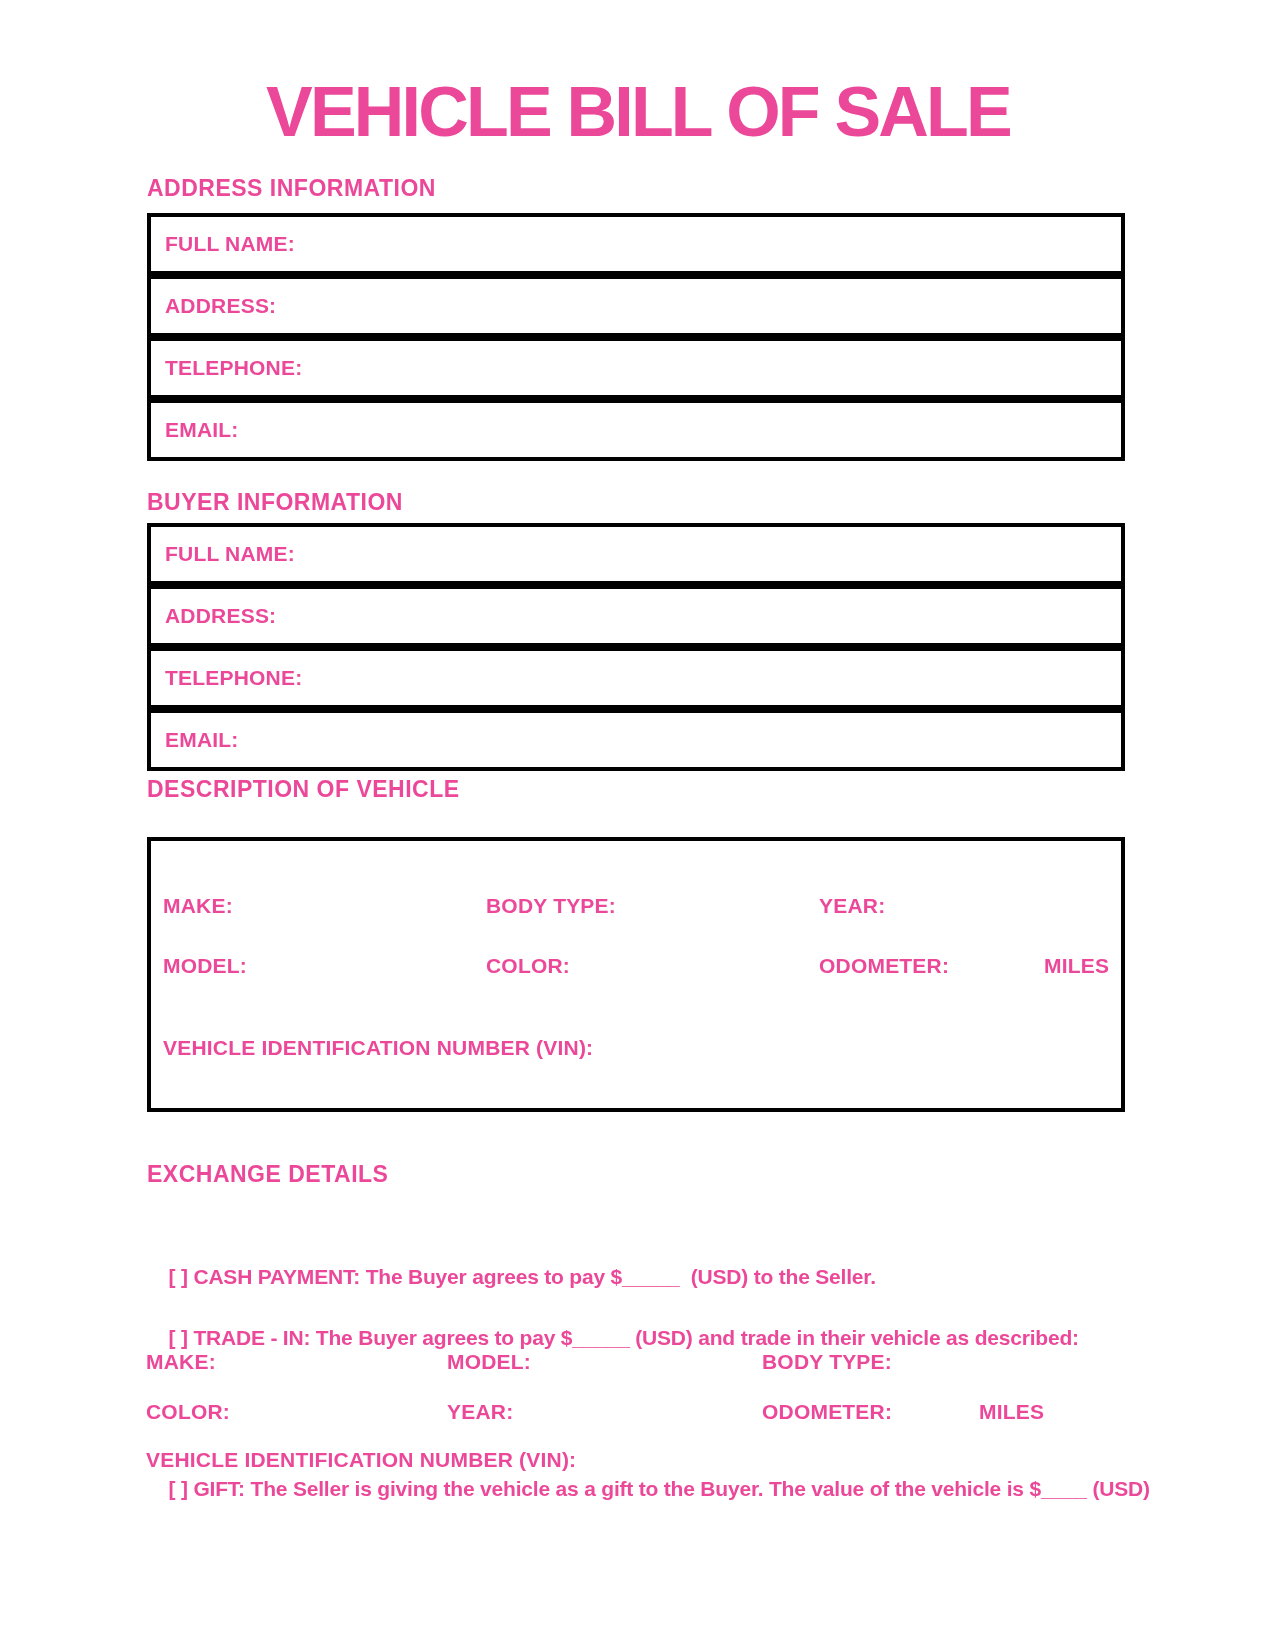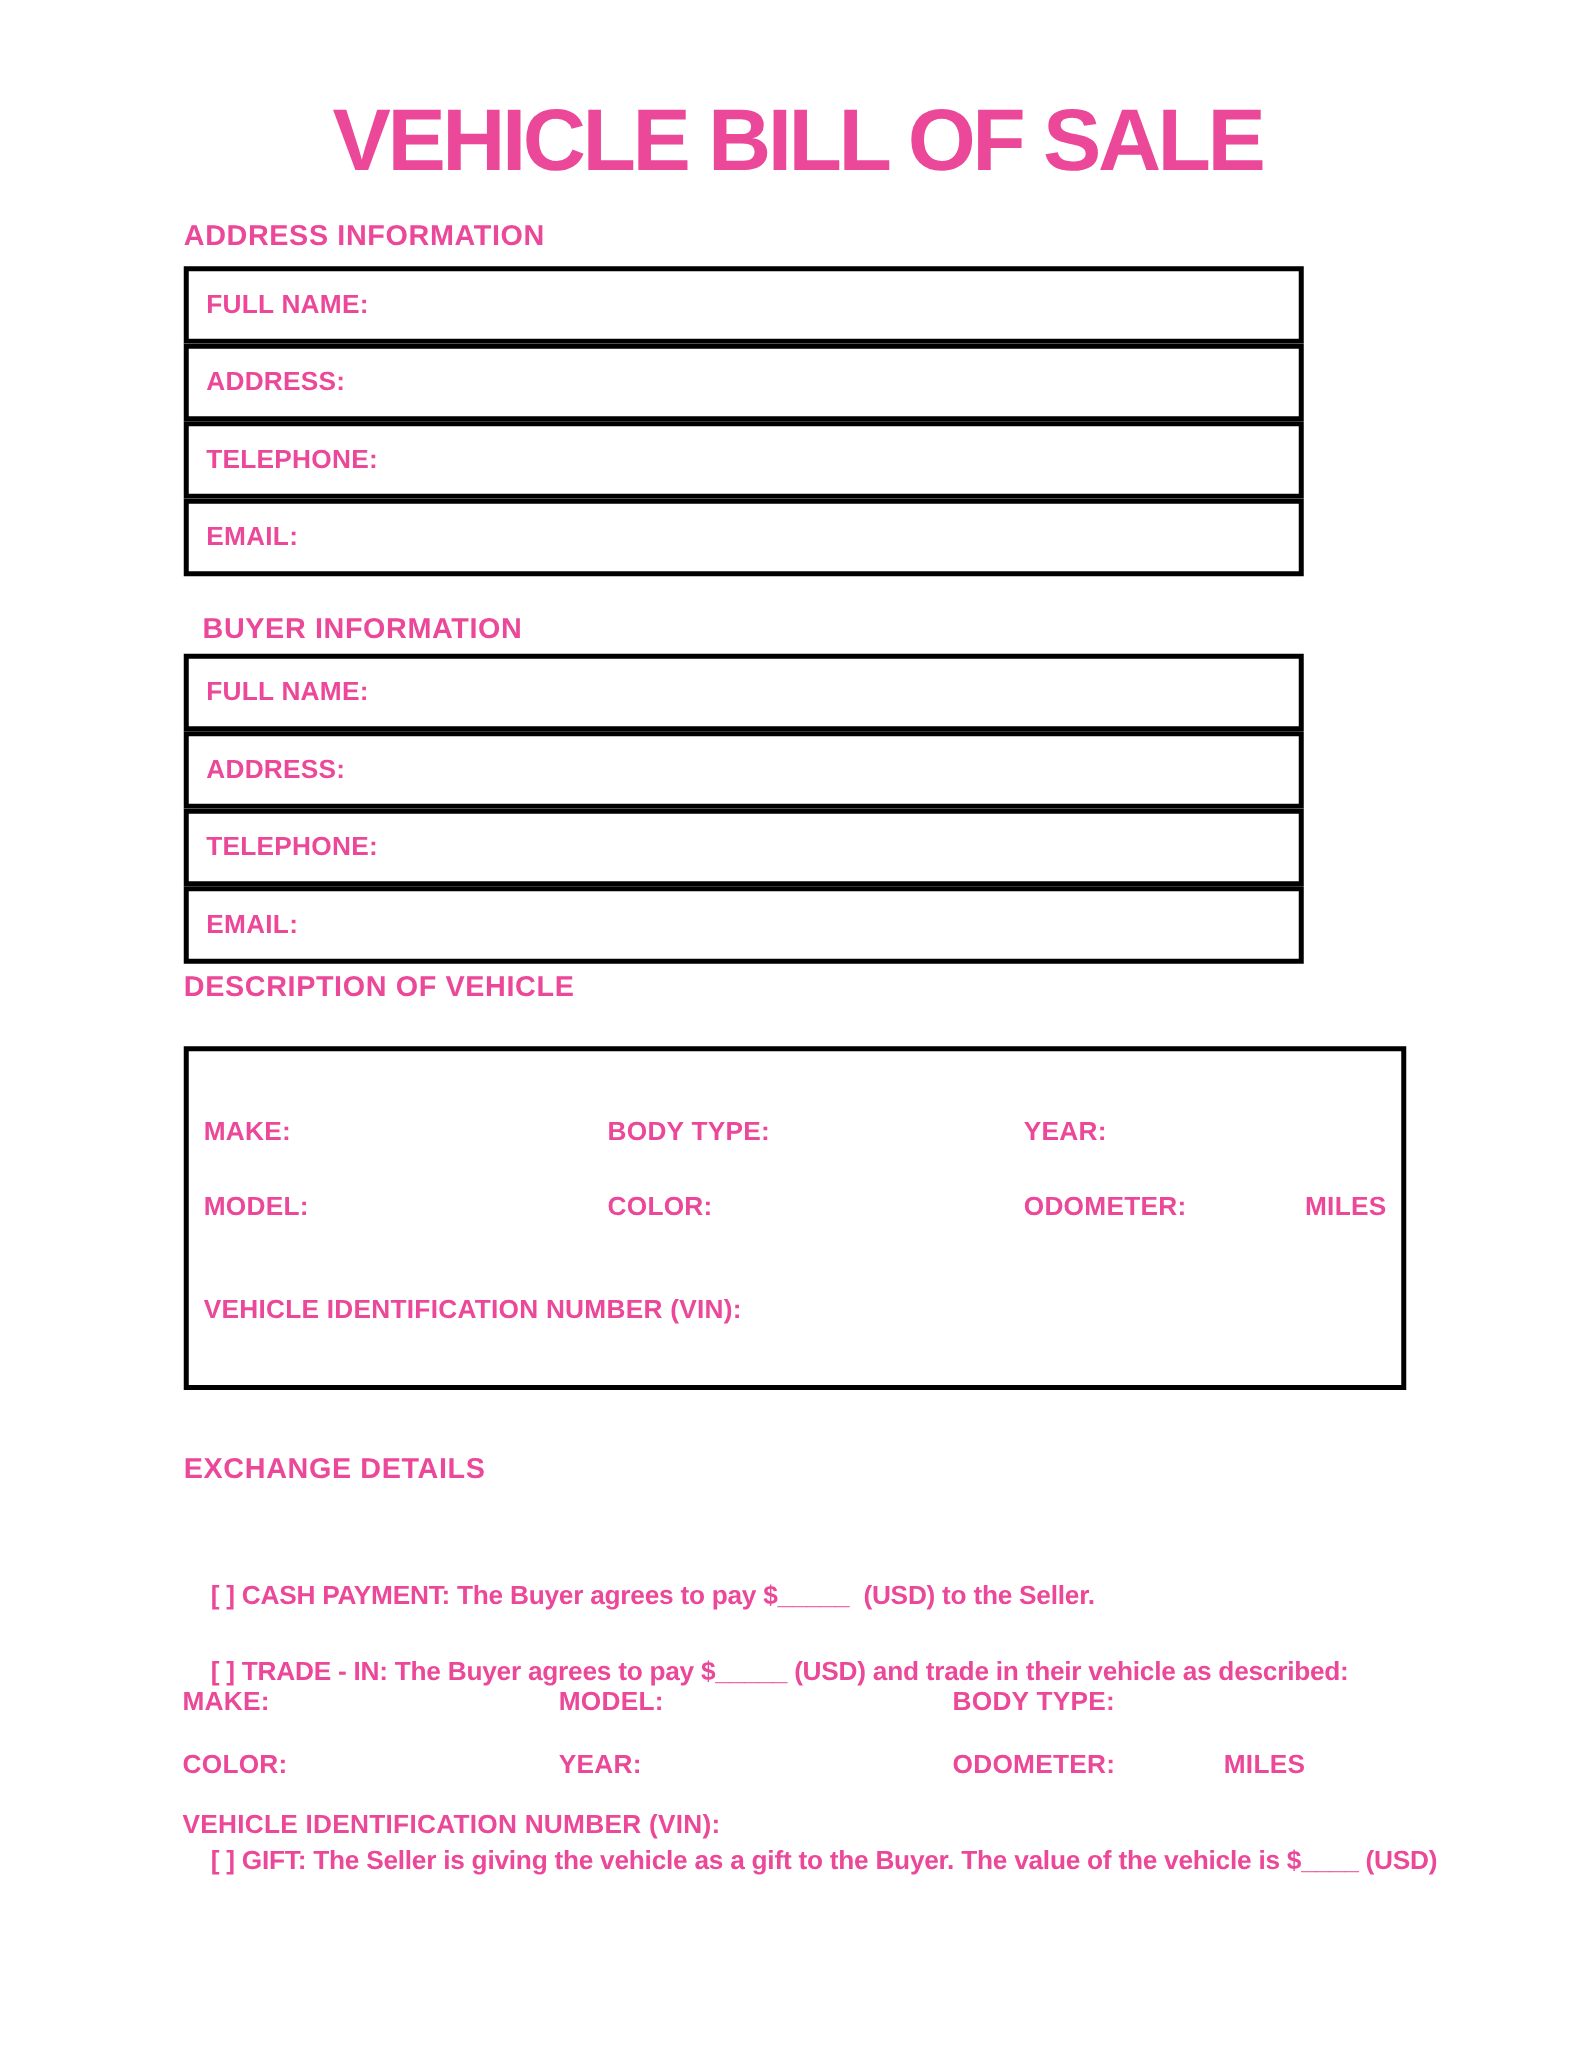--- a/index.html
+++ b/index.html
@@ -8,21 +8,21 @@
     font-family:"Liberation Sans",sans-serif;font-weight:700;color:#ec4899;
     overflow:hidden;
   }
   .title{
     position:absolute;top:76px;left:0;right:0;margin:0;text-align:center;
     font-size:70px;line-height:72px;letter-spacing:-2.8px;font-weight:700;white-space:pre;
   }
   .heading{
     position:absolute;left:147px;font-size:23px;line-height:26px;letter-spacing:0.5px;white-space:pre;
   }
-  .info-box{position:absolute;left:147px;width:896px;}
+  .info-box{position:absolute;left:147px;width:978px;}
   .info-row{
     box-sizing:border-box;height:62px;border:4px solid #000;
     display:flex;align-items:center;padding-left:14px;background:#fff;
   }
   .label{font-size:21px;line-height:24px;letter-spacing:0.2px;white-space:pre;}
   .fill{flex:1;align-self:stretch;}
   .vehicle-box{
     position:absolute;left:147px;top:837px;width:978px;height:275px;
     box-sizing:border-box;border:4px solid #000;background:#fff;
   }
@@ -53,21 +53,21 @@
     <div class="info-row">
       <span class="label">TELEPHONE:</span>
       <span class="fill"></span>
     </div>
     <div class="info-row">
       <span class="label">EMAIL:</span>
       <span class="fill"></span>
     </div>
   </div>
 
-  <div class="heading" style="top:489px;margin-left:15px;">BUYER INFORMATION</div>
+  <div class="heading" style="top:489px;">BUYER INFORMATION</div>
   <div class="info-box" style="top:523px;">
     <div class="info-row">
       <span class="label">FULL NAME:</span>
       <span class="fill"></span>
     </div>
     <div class="info-row">
       <span class="label">ADDRESS:</span>
       <span class="fill"></span>
     </div>
     <div class="info-row">

